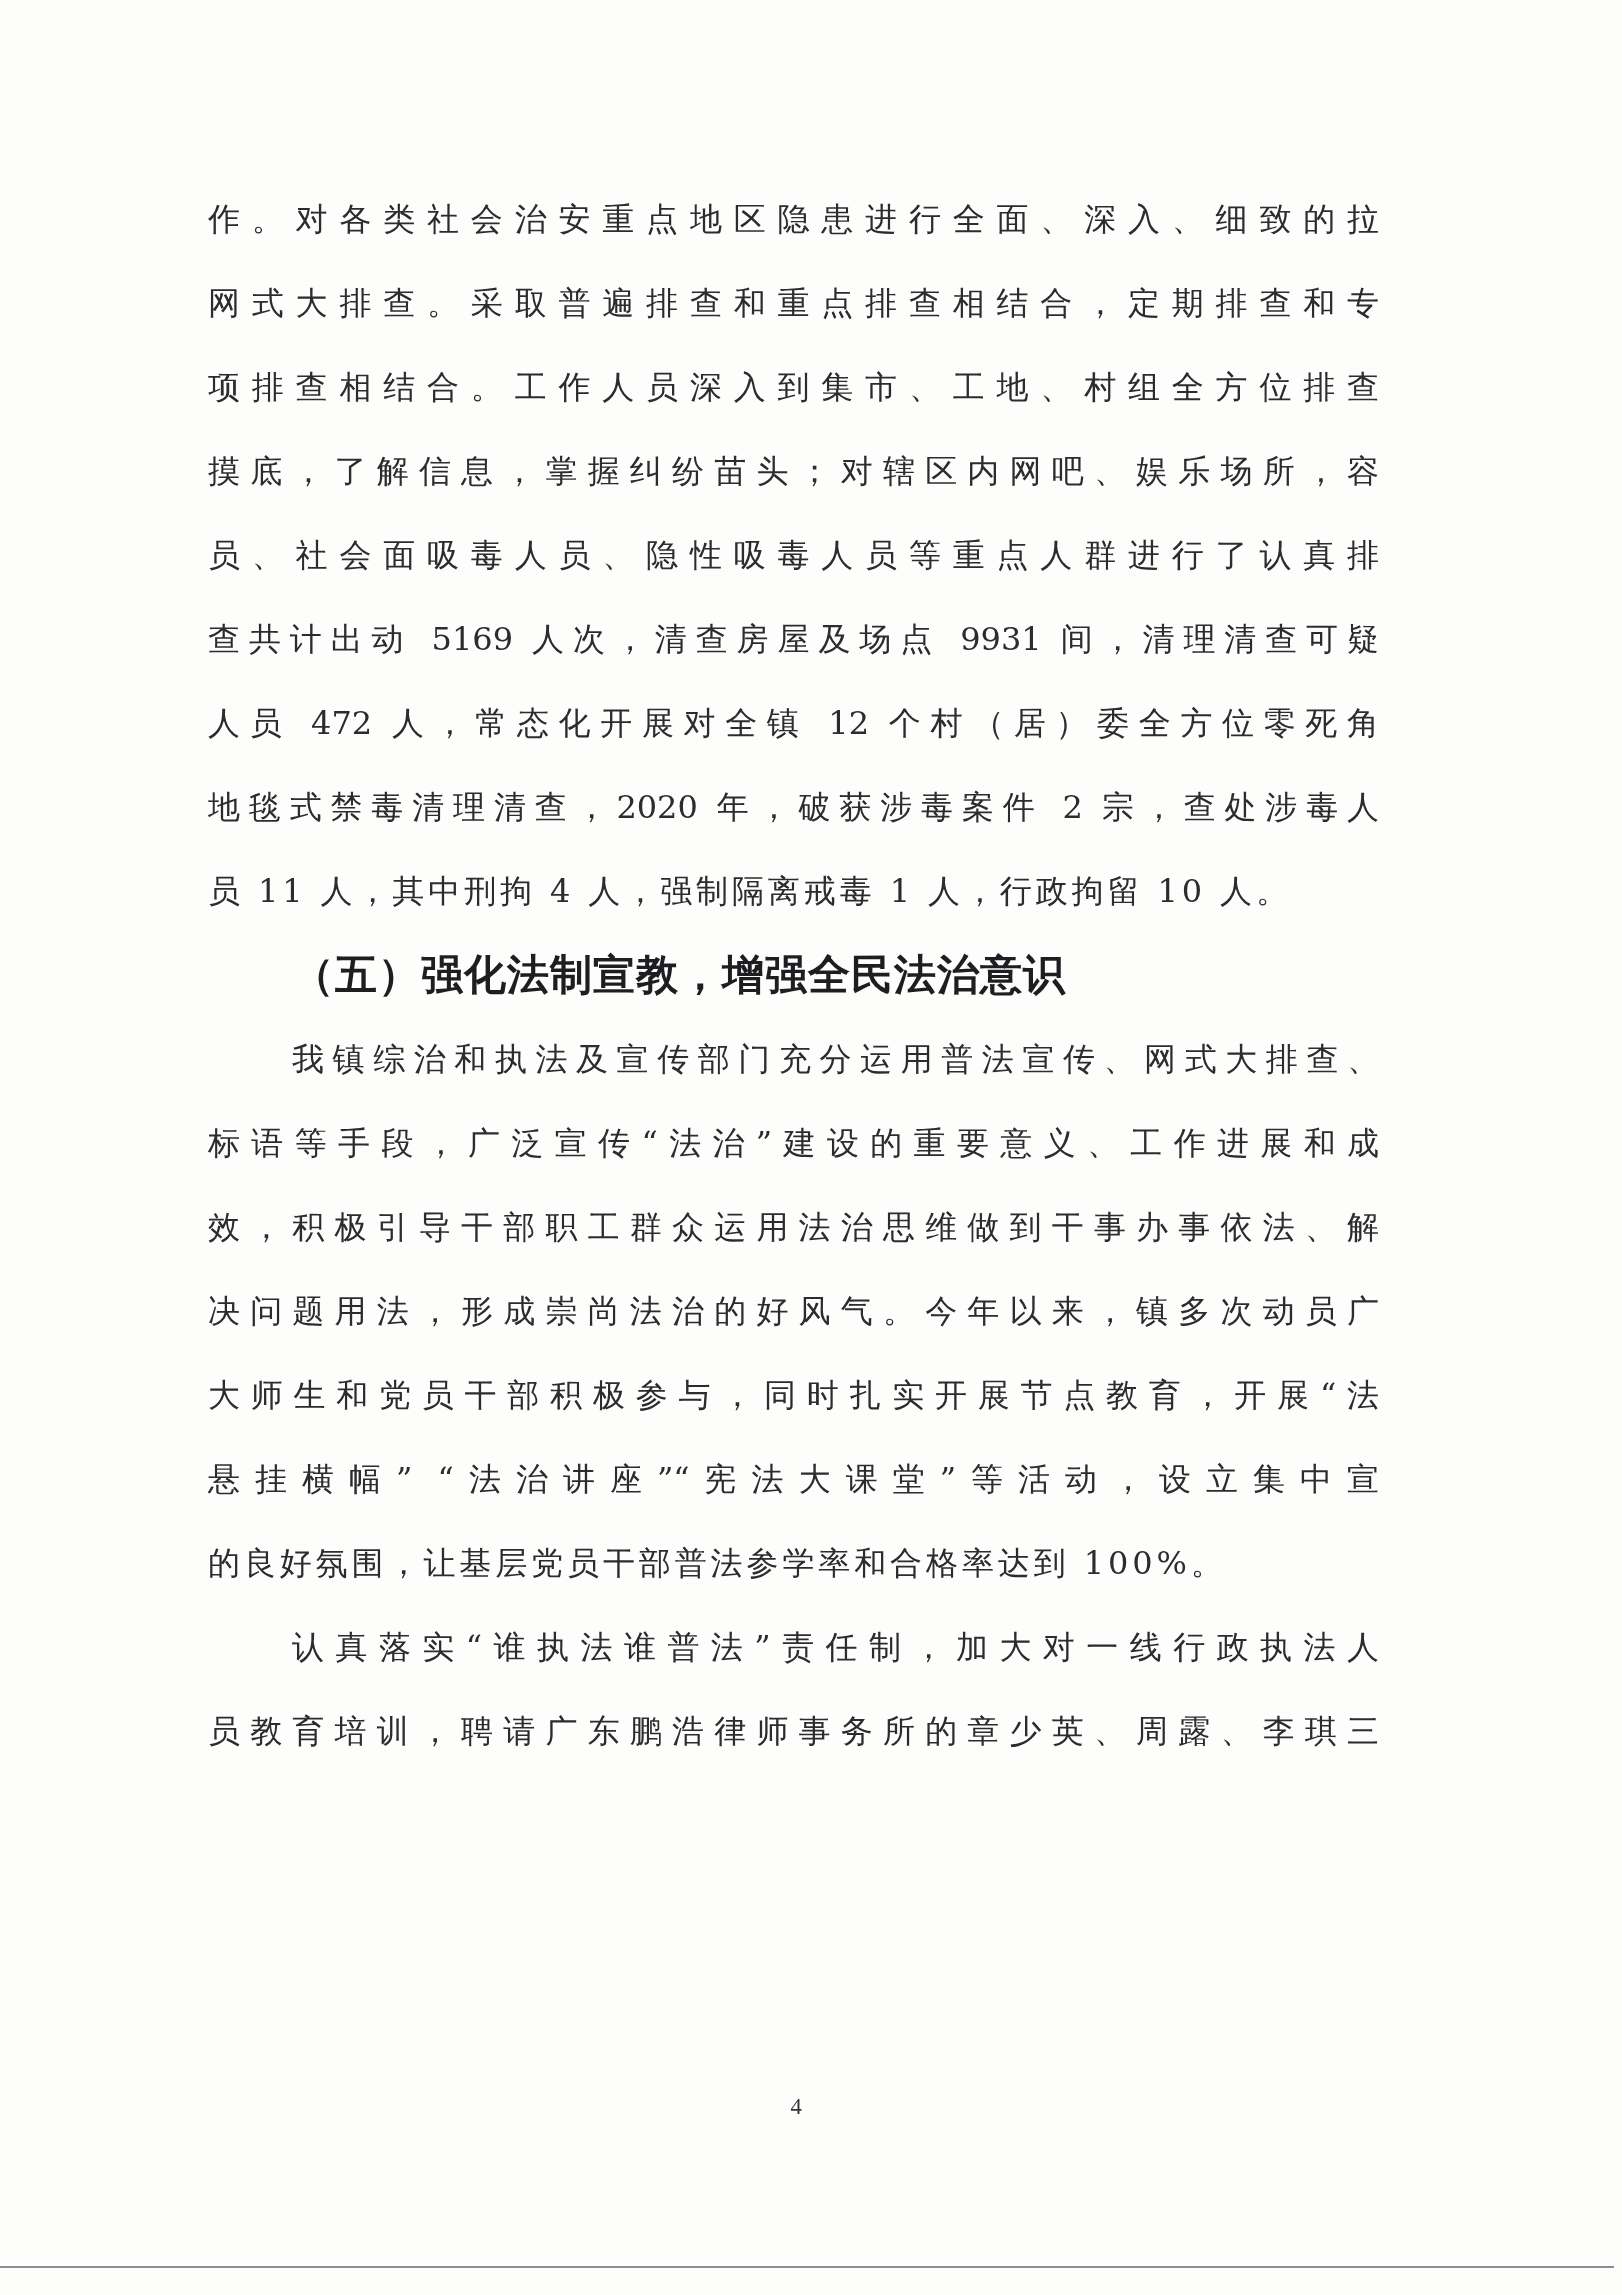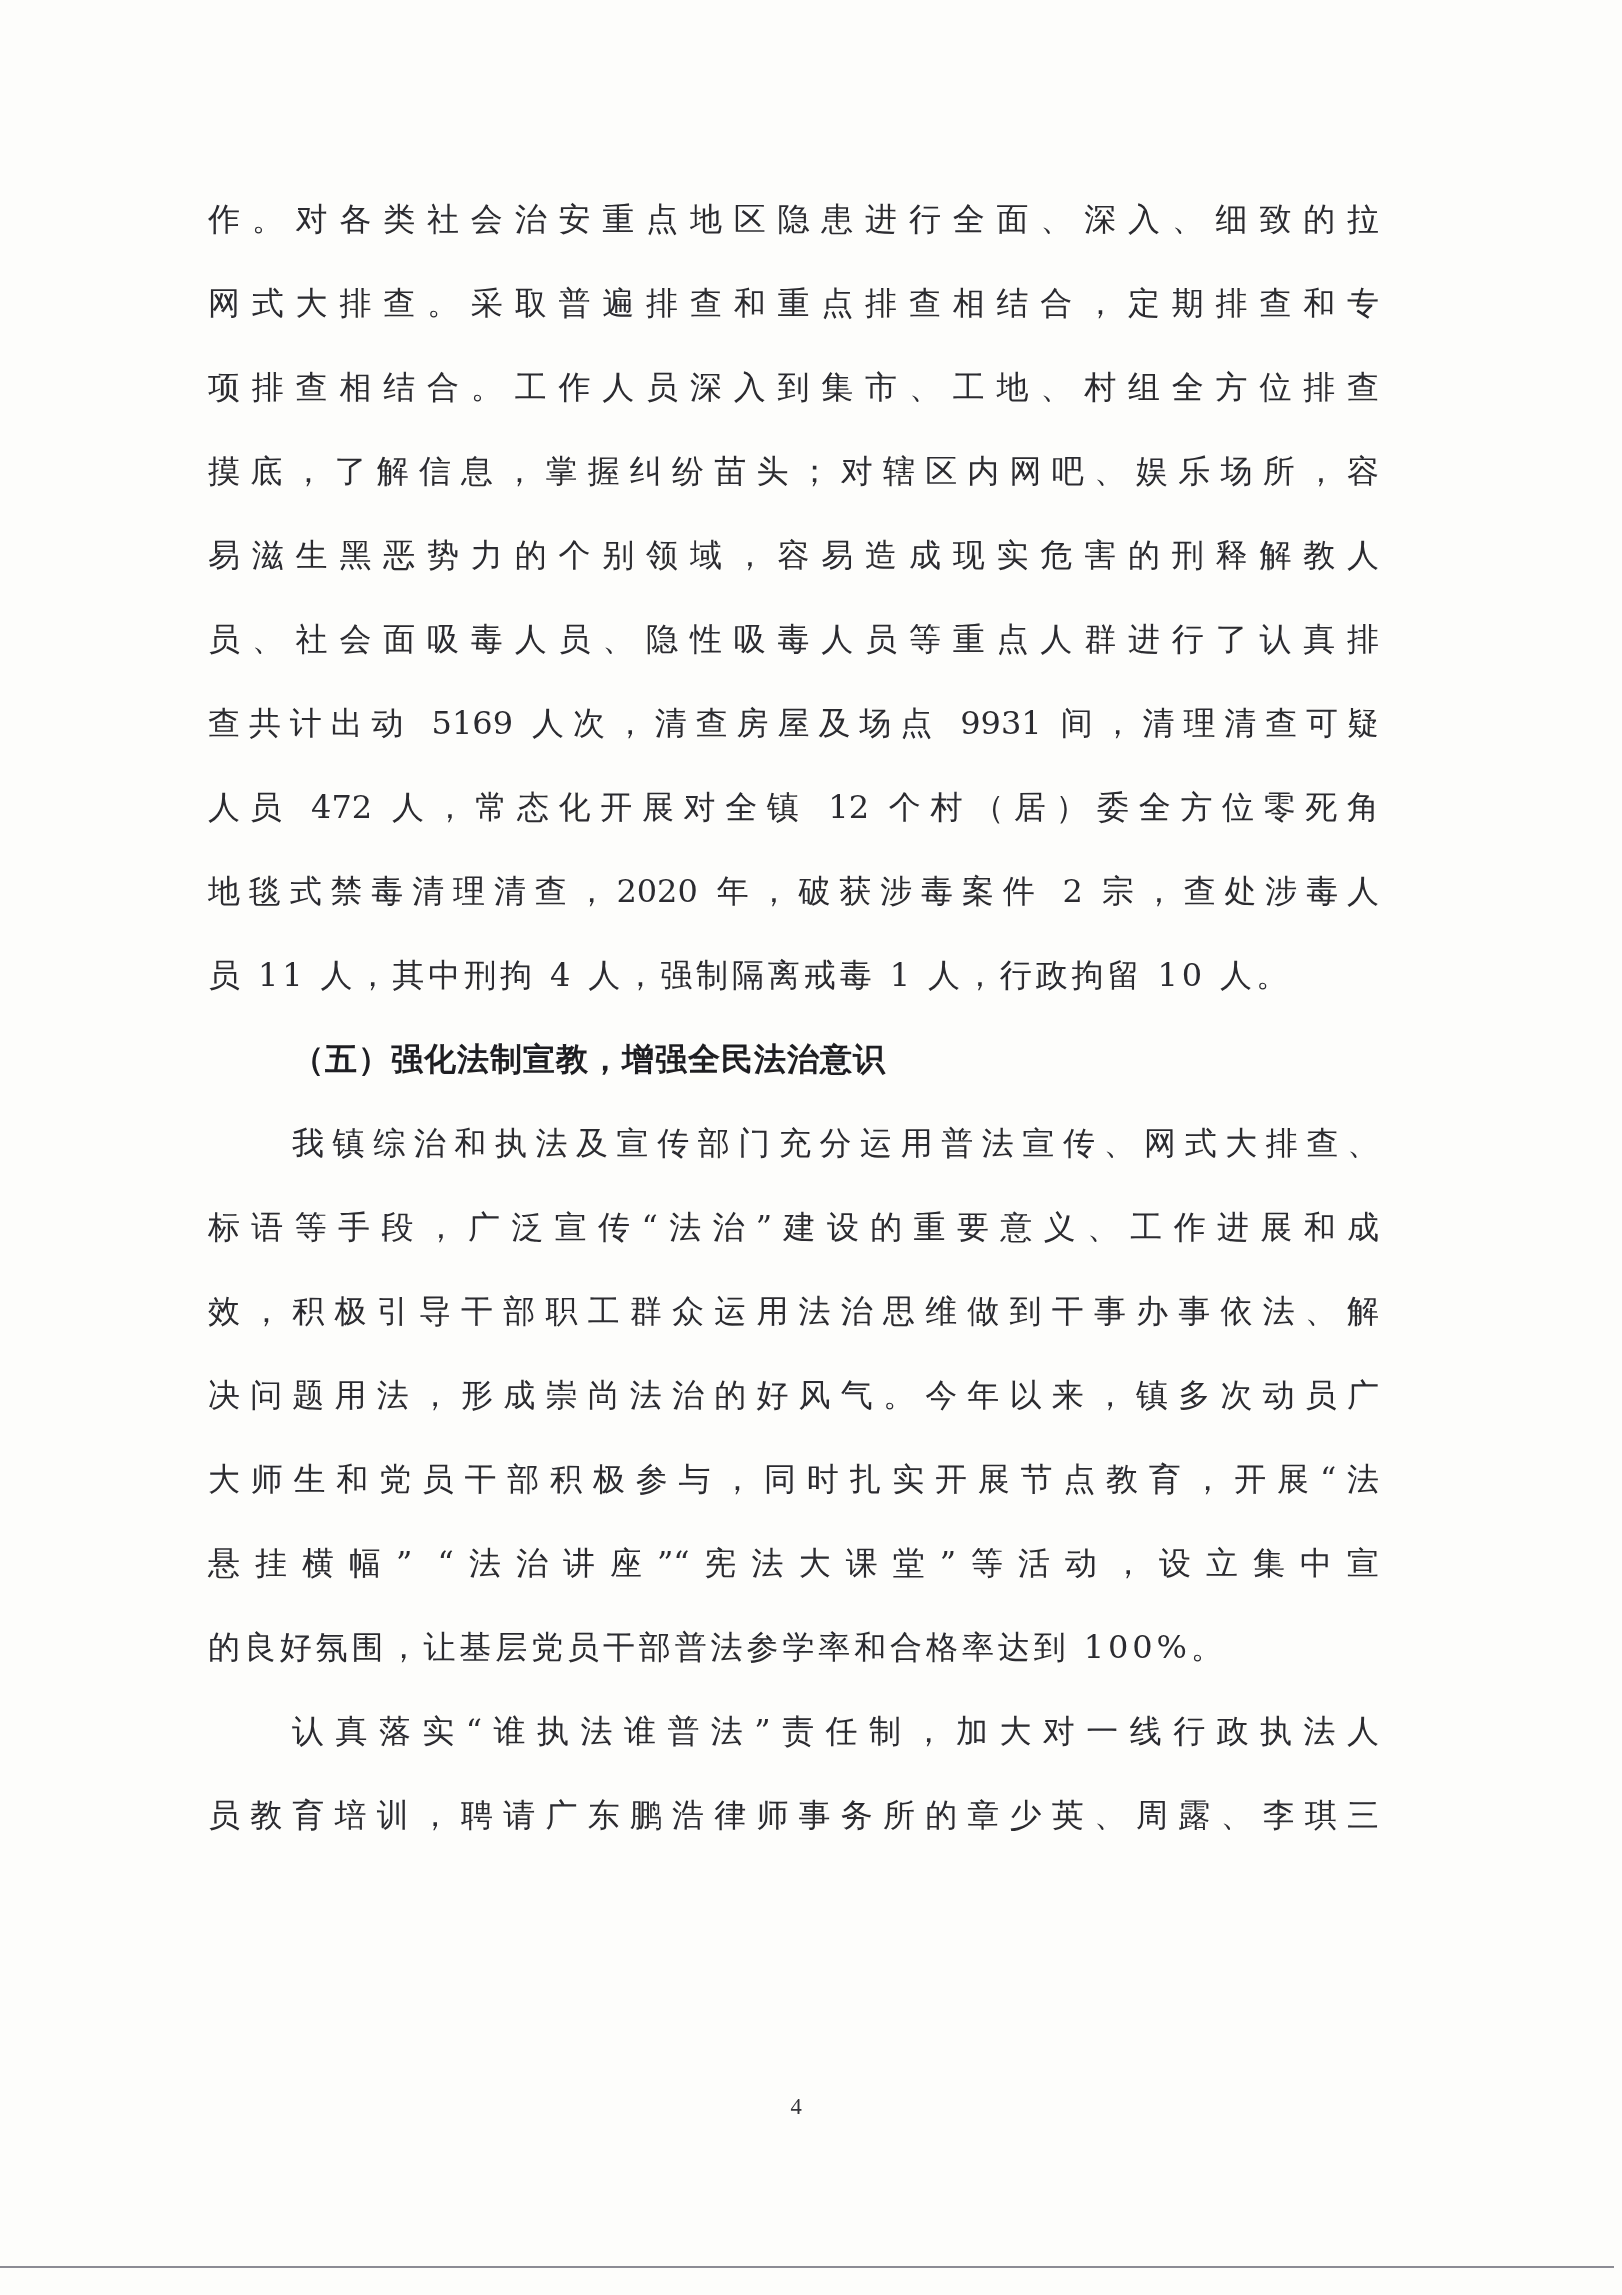--- a/index.html
+++ b/index.html
@@ -46,21 +46,21 @@
     text-align-last: left;
     letter-spacing: 3.9px;
   }
   .line.indent {
     padding-left: 84px;
   }
   .line.heading {
     font-family: "DejaVu Sans", "Liberation Sans", sans-serif;
     font-weight: 700;
     color: #1e1e22;
-    font-size: 32px;
+    font-size: 42px;
     text-align: right;
     text-align-last: left;
     letter-spacing: 1px;
   }
   .page-number {
     position: absolute;
     left: 784px;
     top: 2092px;
     width: 24.5px;
     font-family: "Liberation Serif", "DejaVu Serif", serif;
@@ -82,21 +82,20 @@
 <body>
 
 <div class="page">
   <div class="text-block">
 
     <div>
       <span class="line">作。对各类社会治安重点地区隐患进行全面、深入、细致的拉</span>
       <span class="line">网式大排查。采取普遍排查和重点排查相结合，定期排查和专</span>
       <span class="line">项排查相结合。工作人员深入到集市、工地、村组全方位排查</span>
       <span class="line">摸底，了解信息，掌握纠纷苗头；对辖区内网吧、娱乐场所，容</span>
-      <span class="line">易滋生黑恶势力的个别领域，容易造成现实危害的刑释解教人</span>
       <span class="line">员、社会面吸毒人员、隐性吸毒人员等重点人群进行了认真排</span>
       <span class="line">查共计出动 5169 人次，清查房屋及场点 9931 间，清理清查可疑</span>
       <span class="line">人员 472 人，常态化开展对全镇 12 个村（居）委全方位零死角</span>
       <span class="line">地毯式禁毒清理清查，2020 年，破获涉毒案件 2 宗，查处涉毒人</span>
       <span class="line last">员 11 人，其中刑拘 4 人，强制隔离戒毒 1 人，行政拘留 10 人。</span>
     </div>
 
     <div>
       <span class="line heading indent">（五）强化法制宣教，增强全民法治意识</span>
     </div>

